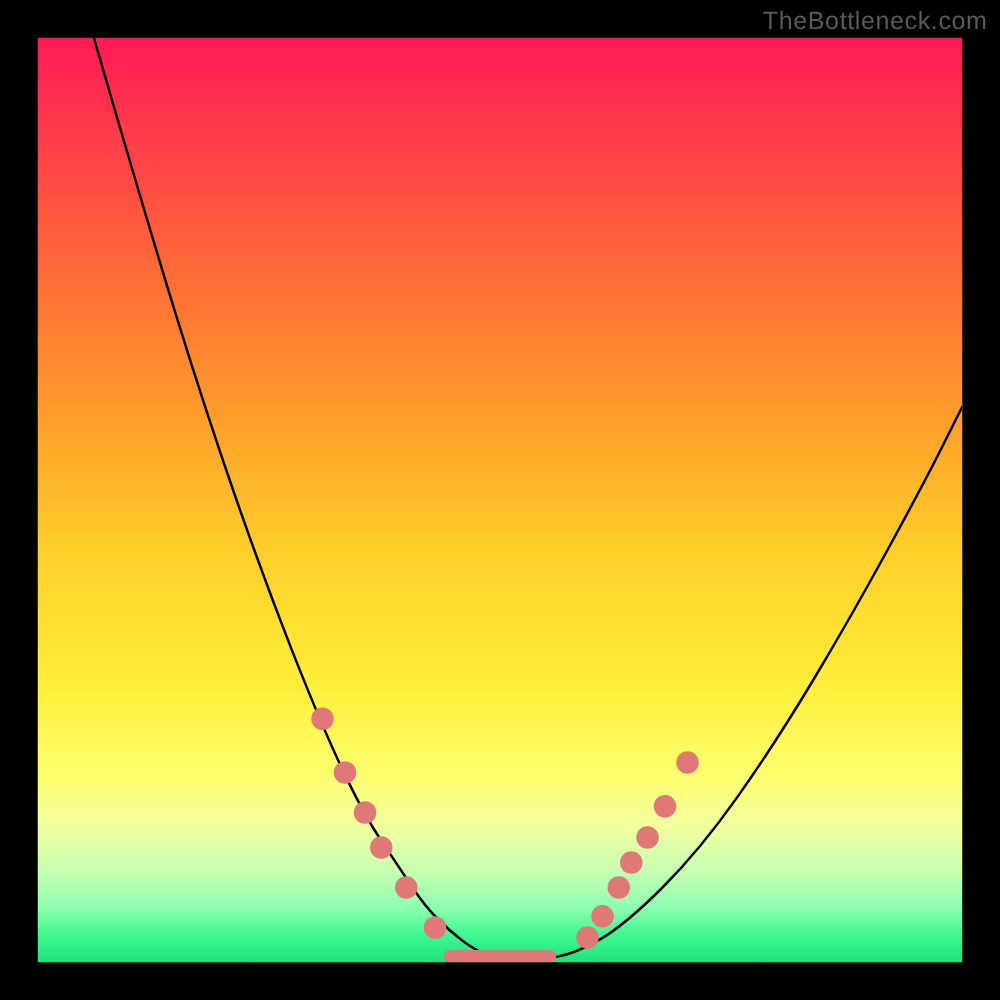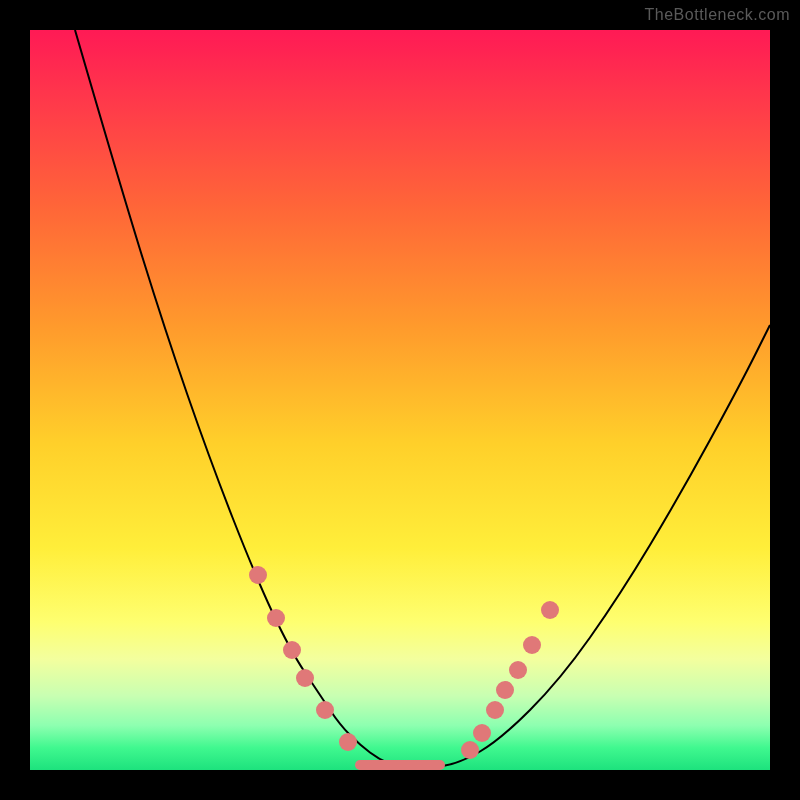--- a/index.html
+++ b/index.html
@@ -14,21 +14,21 @@
     position: relative;
     width: 800px;
     height: 800px;
     background: #000;
   }
   .watermark {
     position: absolute;
     top: 6px;
     right: 10px;
     color: #5a5a5a;
-    font-size: 16px;
+    font-size: 20px;
     font-weight: 500;
     letter-spacing: 0.5px;
     z-index: 5;
   }
   .plot-area {
     position: absolute;
     left: 30px;
     top: 30px;
     width: 740px;
     height: 740px;

